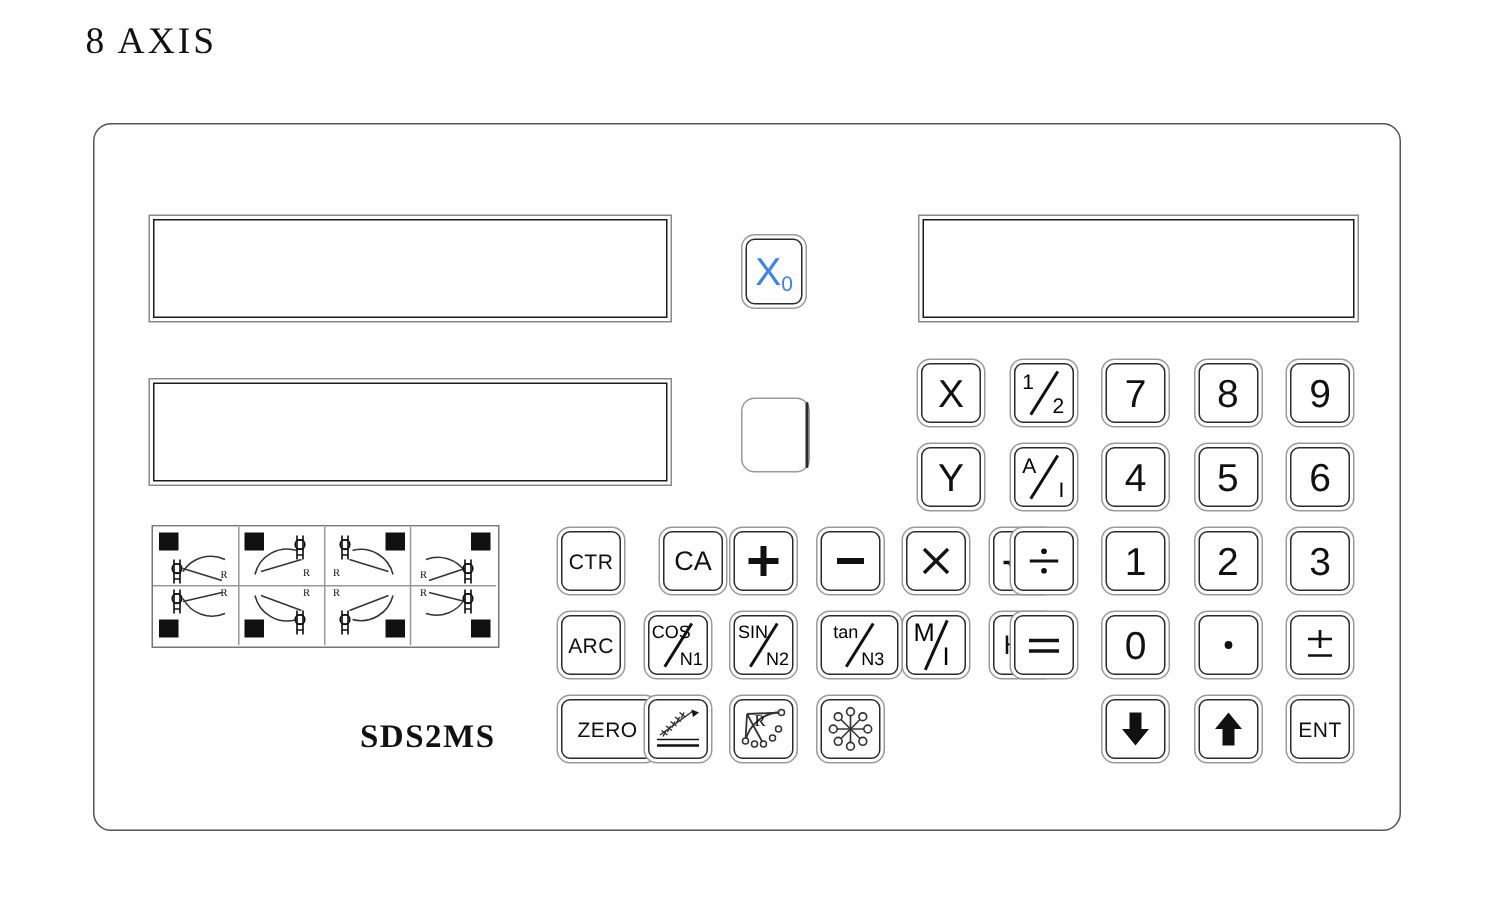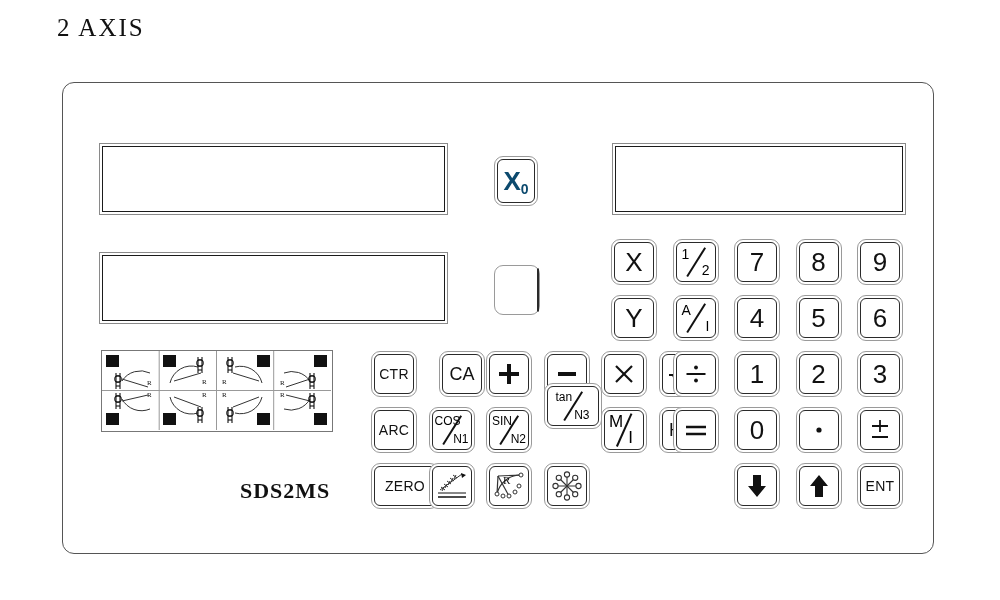--- a/index.html
+++ b/index.html
@@ -79,21 +79,21 @@
     line-height:1;
     white-space:nowrap;
     font-family:"Liberation Sans", sans-serif;
   }
   .key .lab.small{ font-size:14px; letter-spacing:.3px;text-align:center;}
   .key .lab.big{ font-size:26px; }
 
   
   #key-x0{ left:494px; top:156px; width:44px; height:50px; }
   #key-y0{ left:494px; top:265px; width:44px; height:50px;padding-left:42px; }
-  .zerolab{ font-size:26px; color:#0c4a6e;font-weight:bold; }
+  .zerolab{ font-size:26px; color:#3b82f6; }
   .zerolab sub{ font-size:14px; vertical-align:baseline; position:relative; top:4px;}
 
   
   .frac{
     position:relative;
     width:32px;height:30px;
   }
   .frac .n{ position:absolute; left:2px;  top:-1px; font-size:14px;}
   .frac .d{ position:absolute; right:2px; bottom:-1px; font-size:14px;}
   .frac .bar{
@@ -129,21 +129,21 @@
     color:#111;
     white-space:nowrap;
     margin-left:12px;
   }
 
   svg{ display:block; }
 </style>
 </head>
 <body>
 
-<div id="page-title">2 AXIS</div>
+<div id="page-title">8 AXIS</div>
 
 <div id="dro-casing"></div>
 
 <div class="display" id="display-x">
   <div class="inner"></div>
 </div>
 <div class="display" id="display-y">
   <div class="inner"></div>
 </div>
 <div class="display" id="display-aux">
@@ -363,21 +363,21 @@
     </div>
     <div class="key" style="left: 486px; top: 407px; width: 46px; height: 46px;">
       <div class="face">
         <span class="frac wide">
           <span class="n">SIN</span>
           <span class="bar"></span>
           <span class="d">N2</span>
         </span>
       </div>
     </div>
-    <div class="key" style="left: 543.5px; top: 383px; width: 58px; height: 46px;">
+    <div class="key" style="left: 543.5px; top: 407px; width: 58px; height: 46px;">
       <div class="face">
         <span class="frac wide">
           <span class="n">tan</span>
           <span class="bar"></span>
           <span class="d">N3</span>
         </span>
       </div>
     </div>
     <div class="key" style="left: 601px; top: 407px; width: 46px; height: 46px;">
       <div class="face">

